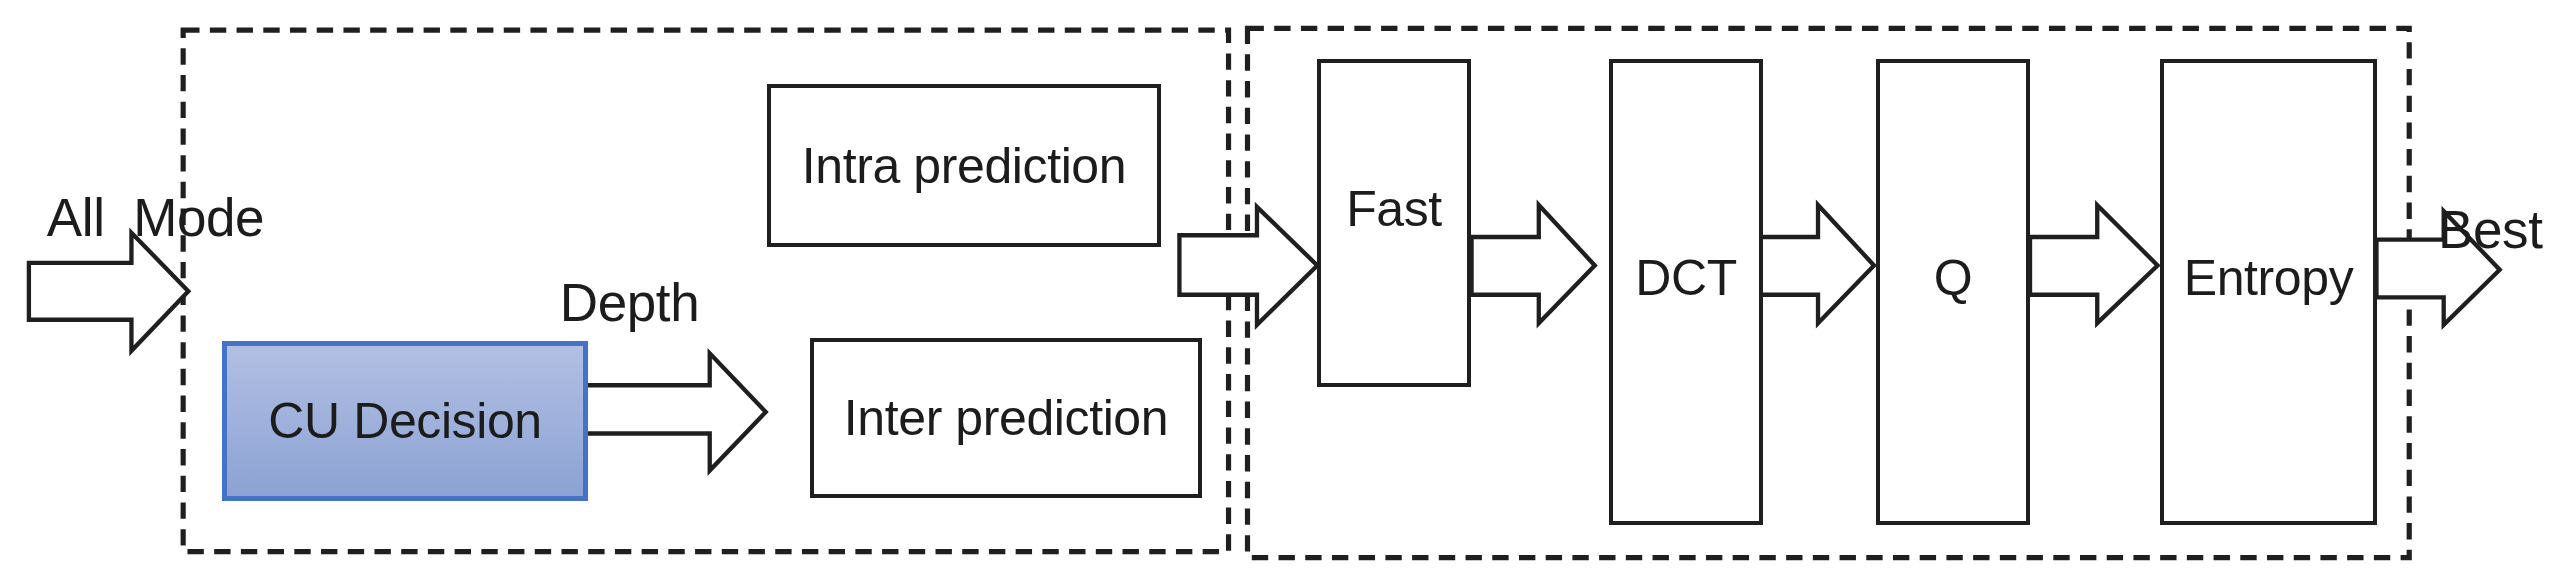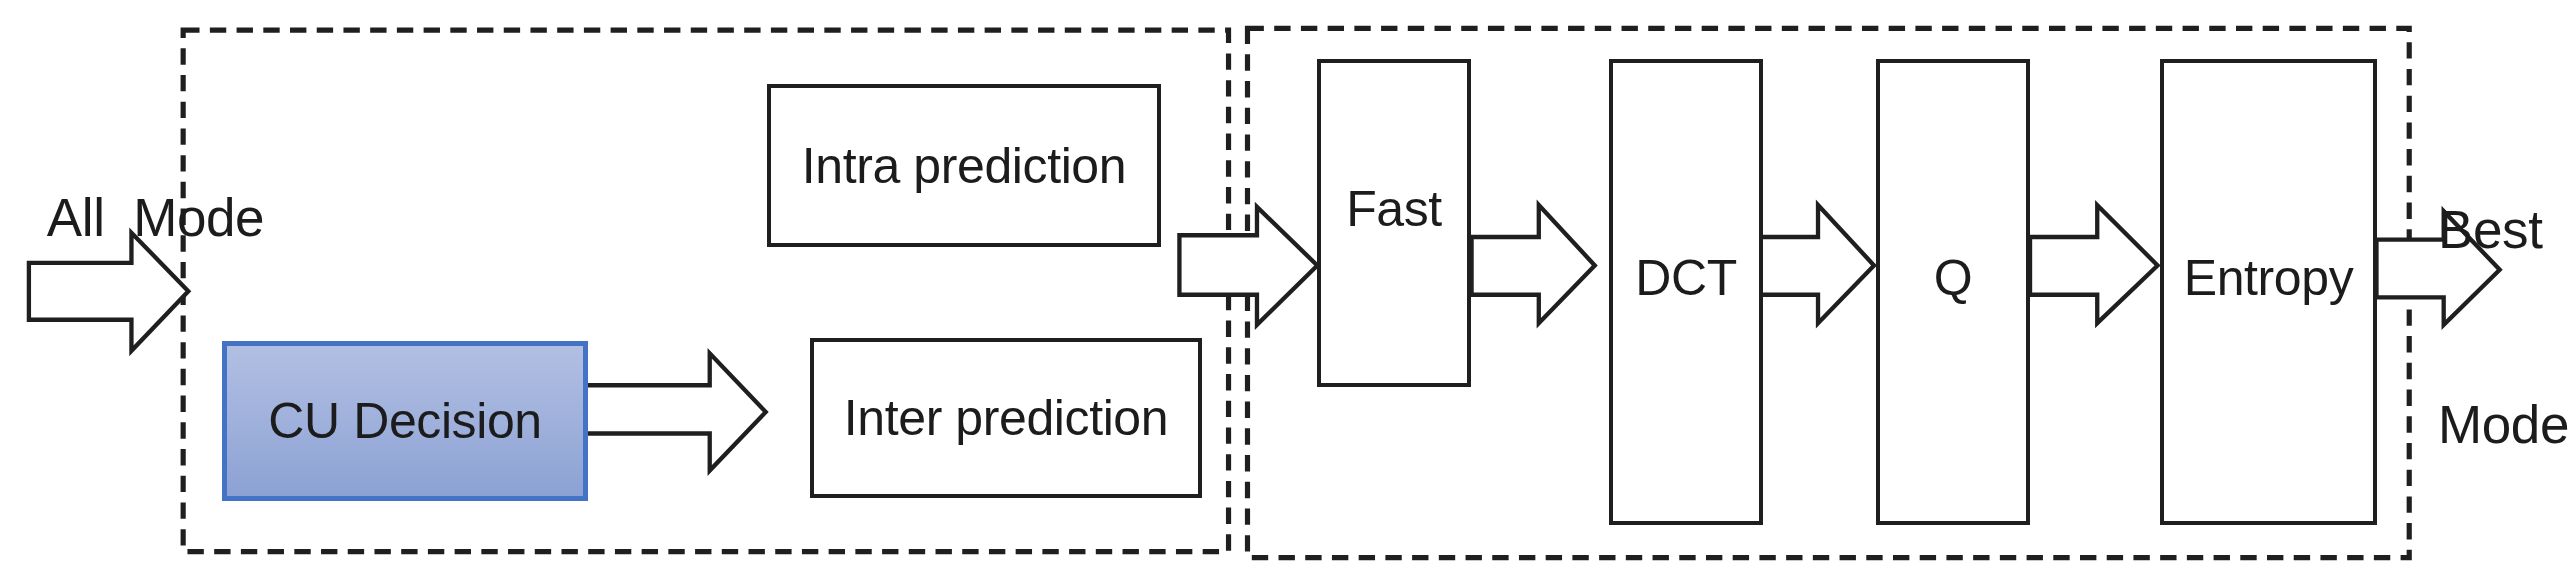--- a/index.html
+++ b/index.html
@@ -83,23 +83,23 @@
     <path class="block-arrow" d="M33,305 L152,305 L152,270 L218,338 L152,407 L152,371 L33,371 Z"></path>
     <path class="block-arrow" d="M641,447 L823,447 L823,410 L888,478 L823,546 L823,503 L641,503 Z"></path>
     <path class="block-arrow" d="M1368,273 L1458,273 L1458,240 L1528,308 L1458,377 L1458,342 L1368,342 Z"></path>
     <path class="block-arrow" d="M1707,275 L1785,275 L1785,238 L1850,308 L1785,375 L1785,342 L1707,342 Z"></path>
     <path class="block-arrow" d="M2031,275 L2109,275 L2109,238 L2174,308 L2109,375 L2109,342 L2031,342 Z"></path>
     <path class="block-arrow" d="M2355,275 L2433,275 L2433,238 L2503,308 L2433,375 L2433,342 L2355,342 Z"></path>
     <path class="block-arrow" d="M2757,278 L2835,278 L2835,245 L2900,313 L2835,377 L2835,345 L2757,345 Z"></path>
   </svg>
 
   <div class="float-label lbl-allmode">All  Mode</div>
+  <div class="float-label lbl-depth">Depth</div>
   <div class="float-label lbl-bestmode">
     <div>Best</div>
-    <div>Mode</div>
   </div>
 
   <div class="box box-intra">
     <span>Intra prediction</span>
   </div>
   <div class="box box-inter">
     <span>Inter prediction</span>
   </div>
   <div class="box box-cu" style="--cu-top: #b2bfe3; --cu-bottom: #8ca2d4; --cu-border: #4472c4;">
     <span>CU Decision</span>

